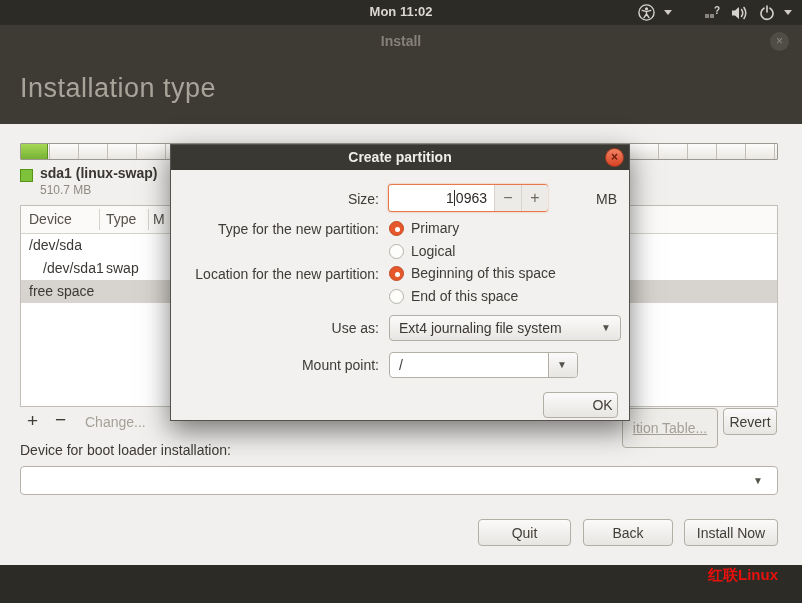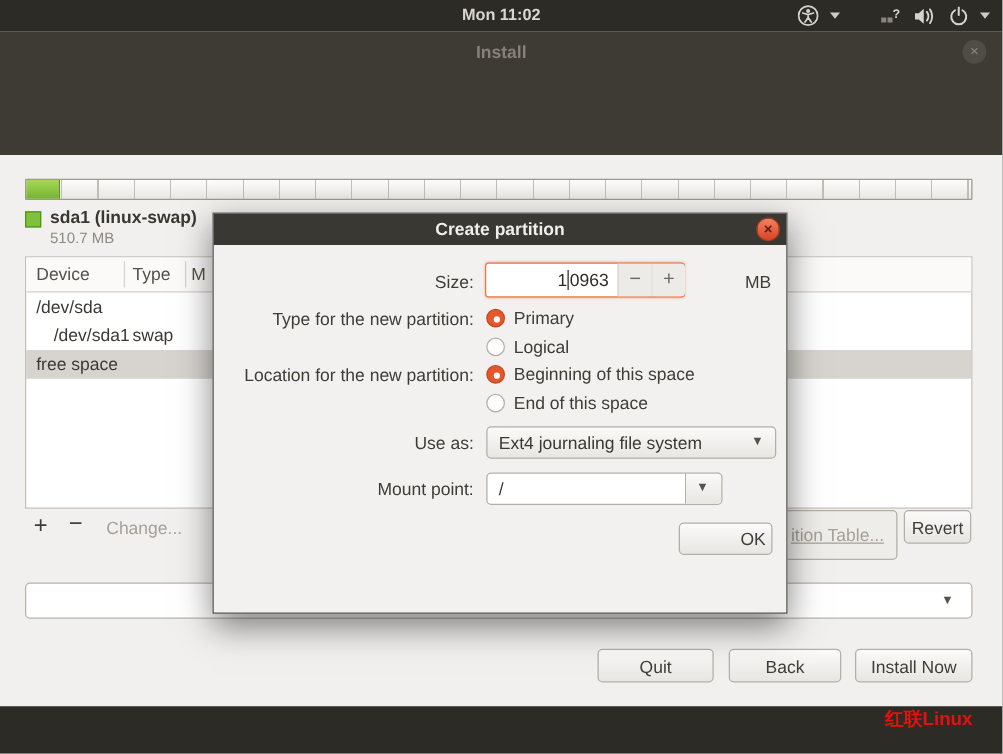--- a/index.html
+++ b/index.html
@@ -62,21 +62,21 @@
   .boot-select { position:absolute; left:20px; top:342px; width:758px; height:29px; background:#fff; border:1px solid #b7b3ab; border-radius:4px; }
   .boot-select .val { position:absolute; left:14px; top:6px; font-size:14px; color:#3c3935; }
   .boot-select .arr { position:absolute; right:14px; top:8px; font-size:10px; color:#55524b; }
 
   
   .btn-quit    { position:absolute; left:478px; top:395px; width:93px; height:27px; }
   .btn-back    { position:absolute; left:583px; top:395px; width:90px; height:27px; }
   .btn-install { position:absolute; left:684px; top:395px; width:94px; height:27px; }
 
   
-  .dialog { position:absolute; left:170px; top:170px; width:460px; height:321px; z-index:10;
+  .dialog { position:absolute; left:170px; top:144px; width:460px; height:277px; z-index:10;
             background:#f2f1ef; border:1px solid #55524b; box-shadow:0 10px 26px rgba(0,0,0,.5); }
   .dlg-title { position:absolute; left:0; top:0; width:100%; height:25px; background:#3a3833; }
   .dlg-title .t { position:absolute; left:0; right:0; top:4px; text-align:center; color:#f0eeeb; font-size:14px; font-weight:bold; }
   .dlg-close { position:absolute; right:5px; top:3px; width:19px; height:19px; border-radius:50%;
                background:linear-gradient(#f08263,#d84425); border:1px solid #a83a1d; color:#6b1a0c;
                font-size:12px; font-weight:bold; line-height:17px; text-align:center; }
   .dlg-label { position:absolute; left:0; width:208px; text-align:right; font-size:14px; color:#3f3c37; }
 
   .spin { position:absolute; left:217px; top:39px; width:160px; height:28px; border:1px solid #e8794a;
           box-shadow:0 0 2px rgba(232,110,60,.55); border-radius:3px; background:#fff; }
@@ -145,20 +145,21 @@
             <line x1="8" y1="1" x2="8" y2="7" stroke="#d6d3cd" stroke-width="1.6" stroke-linecap="round"></line>
           </svg>
       </span>
       <span class="caret"></span>
     </div>
   </div>
 
   <div class="winheader">
     <span class="win-title">Install</span>
     <div class="win-close">×</div>
+    <div class="page-title">Installation type</div>
   </div>
 
   <div class="content">
 
     <div class="pbar">
       <div class="ticks"></div>
       <div class="seg-green"></div>
     </div>
 
     <div class="legend-swatch" style="background: rgb(125, 194, 58);"></div>
@@ -186,20 +187,21 @@
         <span class="cell-type"></span>
       </div>
     </div>
 
     <div class="tool-plus">+</div>
     <div class="tool-minus">−</div>
     <div class="tool-change">Change...</div>
     <div class="btn disabled tool-newtable">ition Table...</div>
     <div class="btn tool-revert">Revert</div>
 
+    <div class="boot-label">Device for boot loader installation:</div>
     <div class="boot-select">
       <span class="arr">▼</span>
     </div>
 
     <div class="btn btn-quit">Quit</div>
     <div class="btn btn-back">Back</div>
     <div class="btn btn-install">Install Now</div>
   </div>
 
   <div class="dialog">

